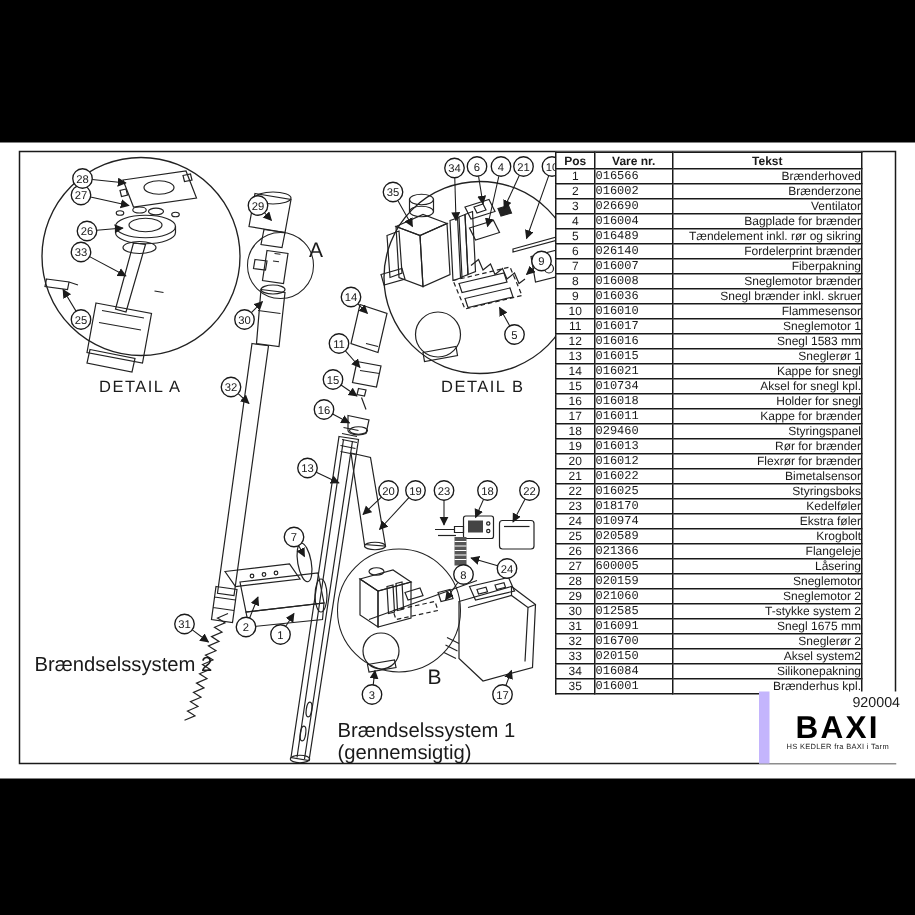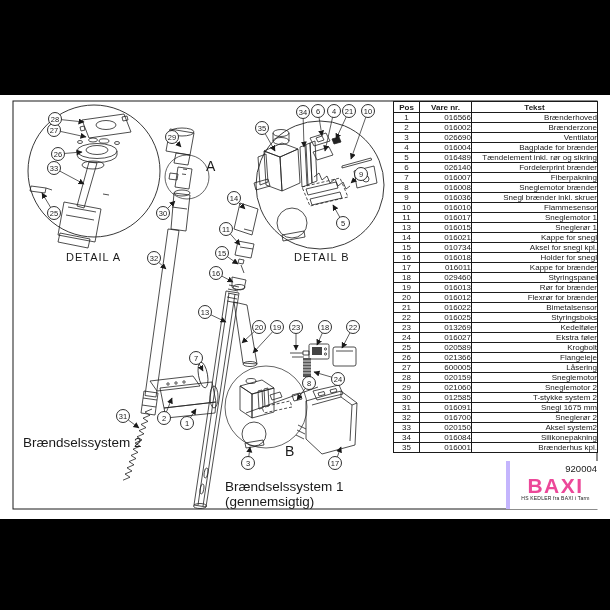--- a/index.html
+++ b/index.html
@@ -3,33 +3,33 @@
 <meta charset="utf-8">
 <style>
   html,body{margin:0;padding:0;background:#000;}
   .page{position:relative;width:610px;height:610px;background:#000;overflow:hidden;
         font-family:"Liberation Sans",sans-serif;color:#1a1a1a;}
   .bar{position:absolute;left:0;width:610px;background:#000;}
   .bar.top{top:0;height:95px;}
   .bar.bottom{top:519px;height:91px;}
   .content{position:absolute;left:0;top:95px;width:610px;height:424px;background:#fff;}
   .diagram-svg{position:absolute;left:0;top:0;}
-  .parts-table{position:absolute;left:393px;top:6px;width:204px;border-collapse:collapse;
+  .parts-table{position:absolute;left:370px;top:6px;width:204px;border-collapse:collapse;
                table-layout:fixed;font-size:8px;line-height:9px;background:#fff;}
   .parts-table th,.parts-table td{border:1px solid #1a1a1a;padding:0;overflow:hidden;white-space:nowrap;}
   .parts-table th{height:10px;font-weight:bold;text-align:center;}
   .parts-table td{height:8.9px;}
   .col-pos{width:26px;text-align:center;}
-  .col-vare{width:52px;text-align:right;}
+  .col-vare{width:52px;text-align:left;font-family:Liberation Mono, monospace;}
   .col-tekst{width:126px;text-align:right;padding-left:2px !important;}
   .titleblock{position:absolute;left:506px;top:366px;width:91px;height:48px;
-              border-left:4px solid #c4b5fd;background:#fff;}
+              border-left:7px solid #c4b5fd;background:#fff;}
   .drawing-number{text-align:right;font-size:9.5px;padding:2px 4px 0 0;}
   .baxi-logo{text-align:center;font-size:21px;font-weight:bold;letter-spacing:1.5px;
-             line-height:19px;margin-top:2px;color:#ec4899;}
+             line-height:19px;margin-top:2px;color:#000000;}
   .baxi-tagline{text-align:center;font-size:5px;letter-spacing:0.2px;color:#222;}
   text{font-family:"Liberation Sans",sans-serif;fill:#1a1a1a;stroke:none;}
   .lbl-detail{font-size:11px;letter-spacing:1px;}
   .lbl-marker{font-size:14px;}
   .lbl-system{font-size:13.5px;}
   .callout-num{font-size:7.5px;}
 </style>
 </head>
 <body>
 
@@ -358,20 +358,25 @@
             <td class="col-pos">10</td>
             <td class="col-vare">016010</td>
             <td class="col-tekst">Flammesensor</td>
           </tr>
           <tr>
             <td class="col-pos">11</td>
             <td class="col-vare">016017</td>
             <td class="col-tekst">Sneglemotor 1</td>
           </tr>
           <tr>
+            <td class="col-pos">12</td>
+            <td class="col-vare">016016</td>
+            <td class="col-tekst">Snegl 1583 mm</td>
+          </tr>
+          <tr>
             <td class="col-pos">13</td>
             <td class="col-vare">016015</td>
             <td class="col-tekst">Sneglerør 1</td>
           </tr>
           <tr>
             <td class="col-pos">14</td>
             <td class="col-vare">016021</td>
             <td class="col-tekst">Kappe for snegl</td>
           </tr>
           <tr>
@@ -409,26 +414,26 @@
             <td class="col-vare">016022</td>
             <td class="col-tekst">Bimetalsensor</td>
           </tr>
           <tr>
             <td class="col-pos">22</td>
             <td class="col-vare">016025</td>
             <td class="col-tekst">Styringsboks</td>
           </tr>
           <tr>
             <td class="col-pos">23</td>
-            <td class="col-vare">013269</td>
+            <td class="col-vare">018170</td>
             <td class="col-tekst">Kedelføler</td>
           </tr>
           <tr>
             <td class="col-pos">24</td>
-            <td class="col-vare">016027</td>
+            <td class="col-vare">010974</td>
             <td class="col-tekst">Ekstra føler</td>
           </tr>
           <tr>
             <td class="col-pos">25</td>
             <td class="col-vare">020589</td>
             <td class="col-tekst">Krogbolt</td>
           </tr>
           <tr>
             <td class="col-pos">26</td>
             <td class="col-vare">021366</td>

